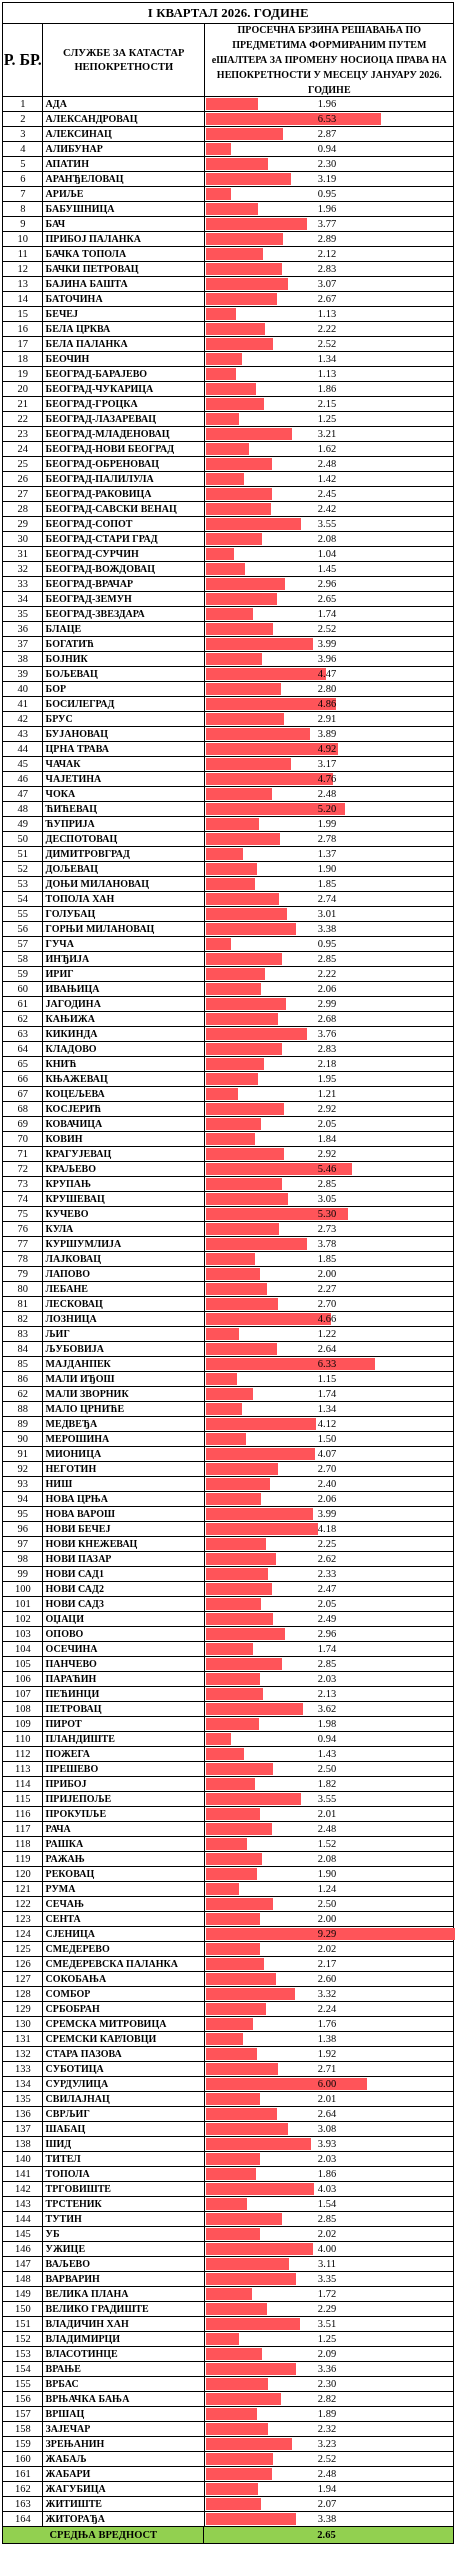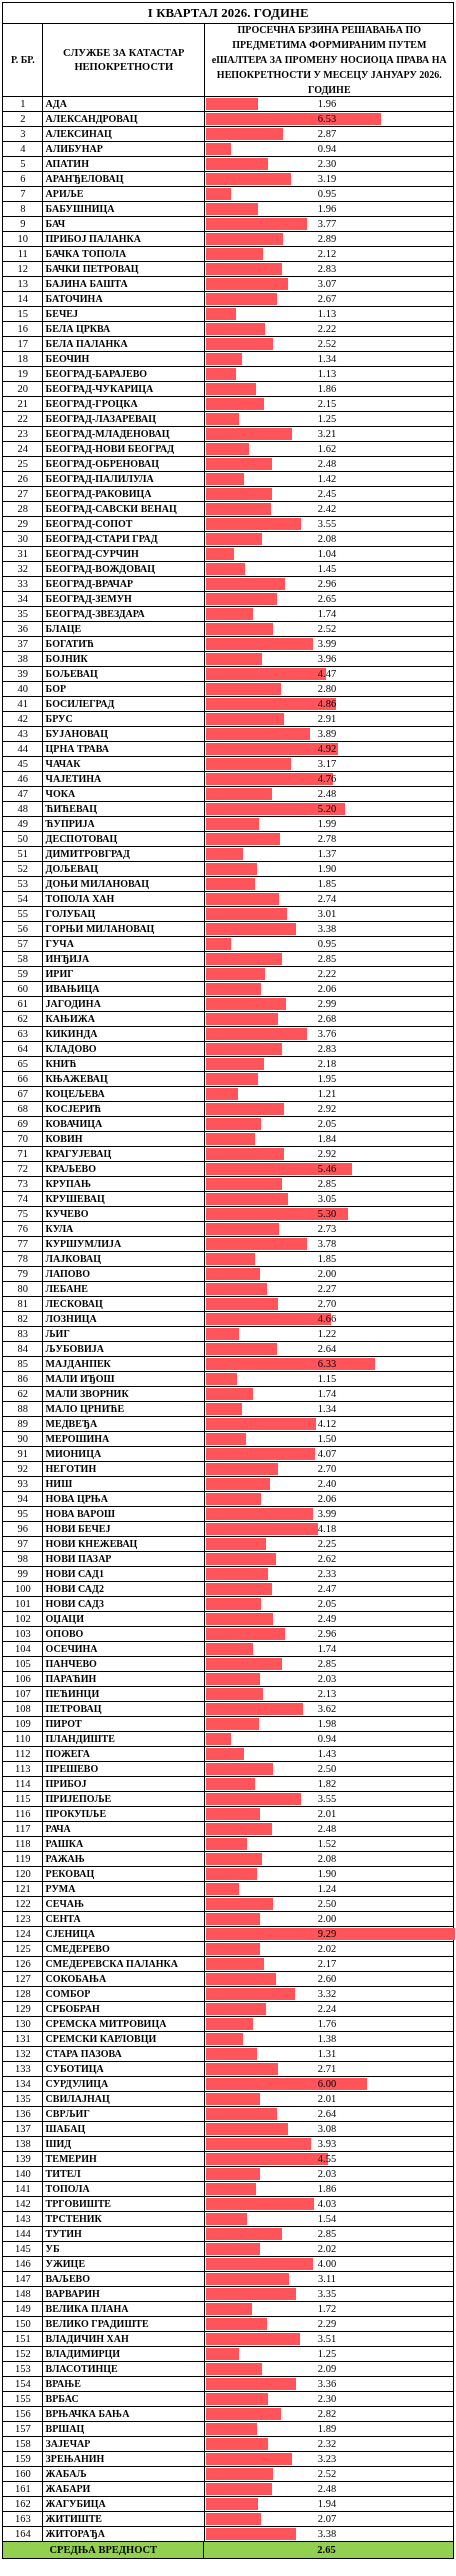--- a/index.html
+++ b/index.html
@@ -4,21 +4,21 @@
 <style>
   html, body { margin: 0; padding: 0; background: #ffffff; }
   body { width: 456px; height: 2576px; position: relative; overflow: hidden; font-family: "Liberation Serif", "DejaVu Serif", serif; color: #000; }
   #sheet { position: absolute; left: 2.3px; top: 2.3px; width: 452px; border: 1.1px solid #000; box-sizing: border-box; }
   .title-row { height: 19.5px; border-bottom: 1.1px solid #000; display: flex; align-items: center; justify-content: center; font-weight: bold; font-size: 12.8px; letter-spacing: 0.1px; }
   .head-row { display: flex; height: 72px; border-bottom: 1.1px solid #000; }
   .head-row > div { display: flex; align-items: center; justify-content: center; text-align: center; font-weight: bold; box-sizing: border-box; }
   .c1 { width: 40px; border-right: 1.1px solid #000; flex: none; }
   .c2 { width: 162px; border-right: 1.1px solid #000; flex: none; }
   .c3 { flex: 1; position: relative; }
-  .head-row .c1 { font-size: 10px; }
+  .head-row .c1 { font-size: 16px; }
   .head-row .c2 { font-size: 10.5px; line-height: 14.3px; padding: 0 4.5px; }
   .head-row .c3 { font-size: 10px; line-height: 15px; padding: 0 3px; }
   .data-row { display: flex; height: 15px; border-bottom: 0.8px solid #000; box-sizing: border-box; }
   .data-row > div { box-sizing: border-box; height: 100%; }
   .data-row .c1 { font-size: 10.5px; text-align: center; line-height: 14.3px; }
   .data-row .c2 { font-size: 10px; font-weight: bold; line-height: 14.3px; padding-left: 2.3px; white-space: nowrap; overflow: hidden; }
   .data-row .c3 { position: relative; }
   .bar { position: absolute; left: 0.8px; top: 0.8px; height: 12.8px; background: #FF5459; }
   .val { position: absolute; left: 0; right: 0; top: 0; text-align: center; font-size: 10.5px; line-height: 14.3px; padding-right: 4.5px; }
   .avg-row { display: flex; height: 16.5px; background: #92D050; }
@@ -1074,21 +1074,21 @@
         <div class="c3">
           <div class="bar" style="width: 37px; background: rgb(255, 84, 89);"></div>
           <div class="val">1.38</div>
         </div>
       </div>
       <div class="data-row">
         <div class="c1">132</div>
         <div class="c2">СТАРА ПАЗОВА</div>
         <div class="c3">
           <div class="bar" style="width: 51px; background: rgb(255, 84, 89);"></div>
-          <div class="val">1.31</div>
+          <div class="val">1.92</div>
         </div>
       </div>
       <div class="data-row">
         <div class="c1">133</div>
         <div class="c2">СУБОТИЦА</div>
         <div class="c3">
           <div class="bar" style="width: 72px; background: rgb(255, 84, 89);"></div>
           <div class="val">2.71</div>
         </div>
       </div>
@@ -1123,28 +1123,20 @@
           <div class="bar" style="width: 82px; background: rgb(255, 84, 89);"></div>
           <div class="val">3.08</div>
         </div>
       </div>
       <div class="data-row">
         <div class="c1">138</div>
         <div class="c2">ШИД</div>
         <div class="c3">
           <div class="bar" style="width: 105px; background: rgb(255, 84, 89);"></div>
           <div class="val">3.93</div>
-        </div>
-      </div>
-      <div class="data-row">
-        <div class="c1">139</div>
-        <div class="c2">ТЕМЕРИН</div>
-        <div class="c3">
-          <div class="bar" style="width: 122px; background: rgb(255, 84, 89);"></div>
-          <div class="val">4.55</div>
         </div>
       </div>
       <div class="data-row">
         <div class="c1">140</div>
         <div class="c2">ТИТЕЛ</div>
         <div class="c3">
           <div class="bar" style="width: 54px; background: rgb(255, 84, 89);"></div>
           <div class="val">2.03</div>
         </div>
       </div>

